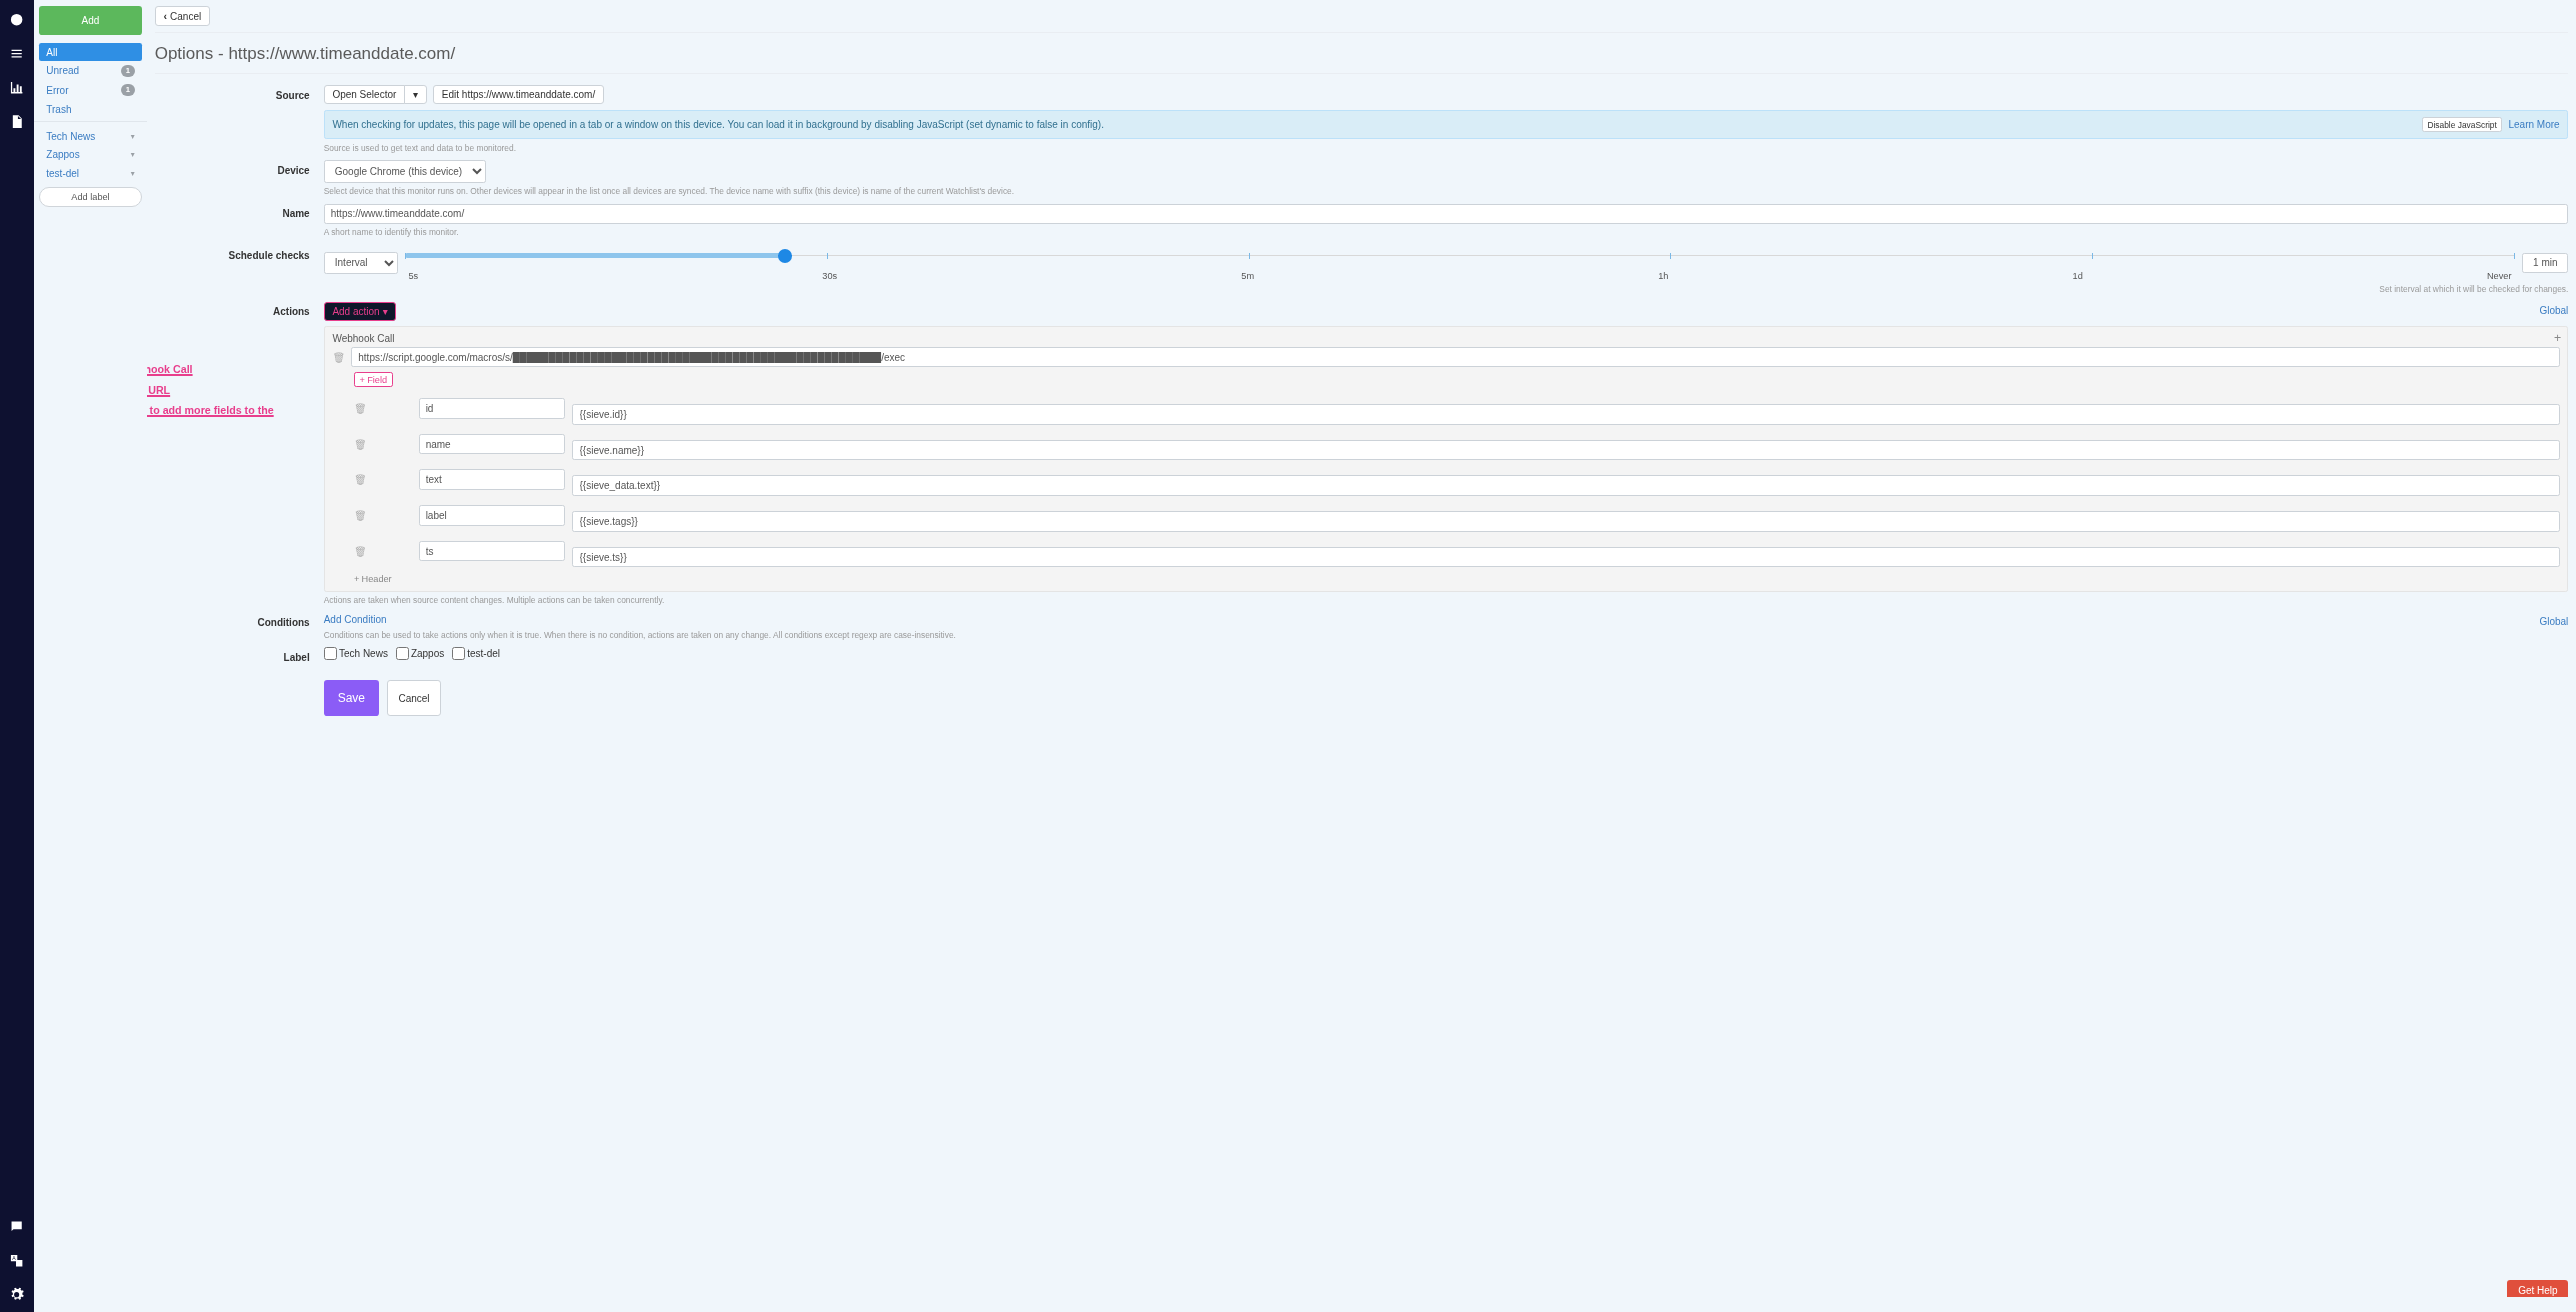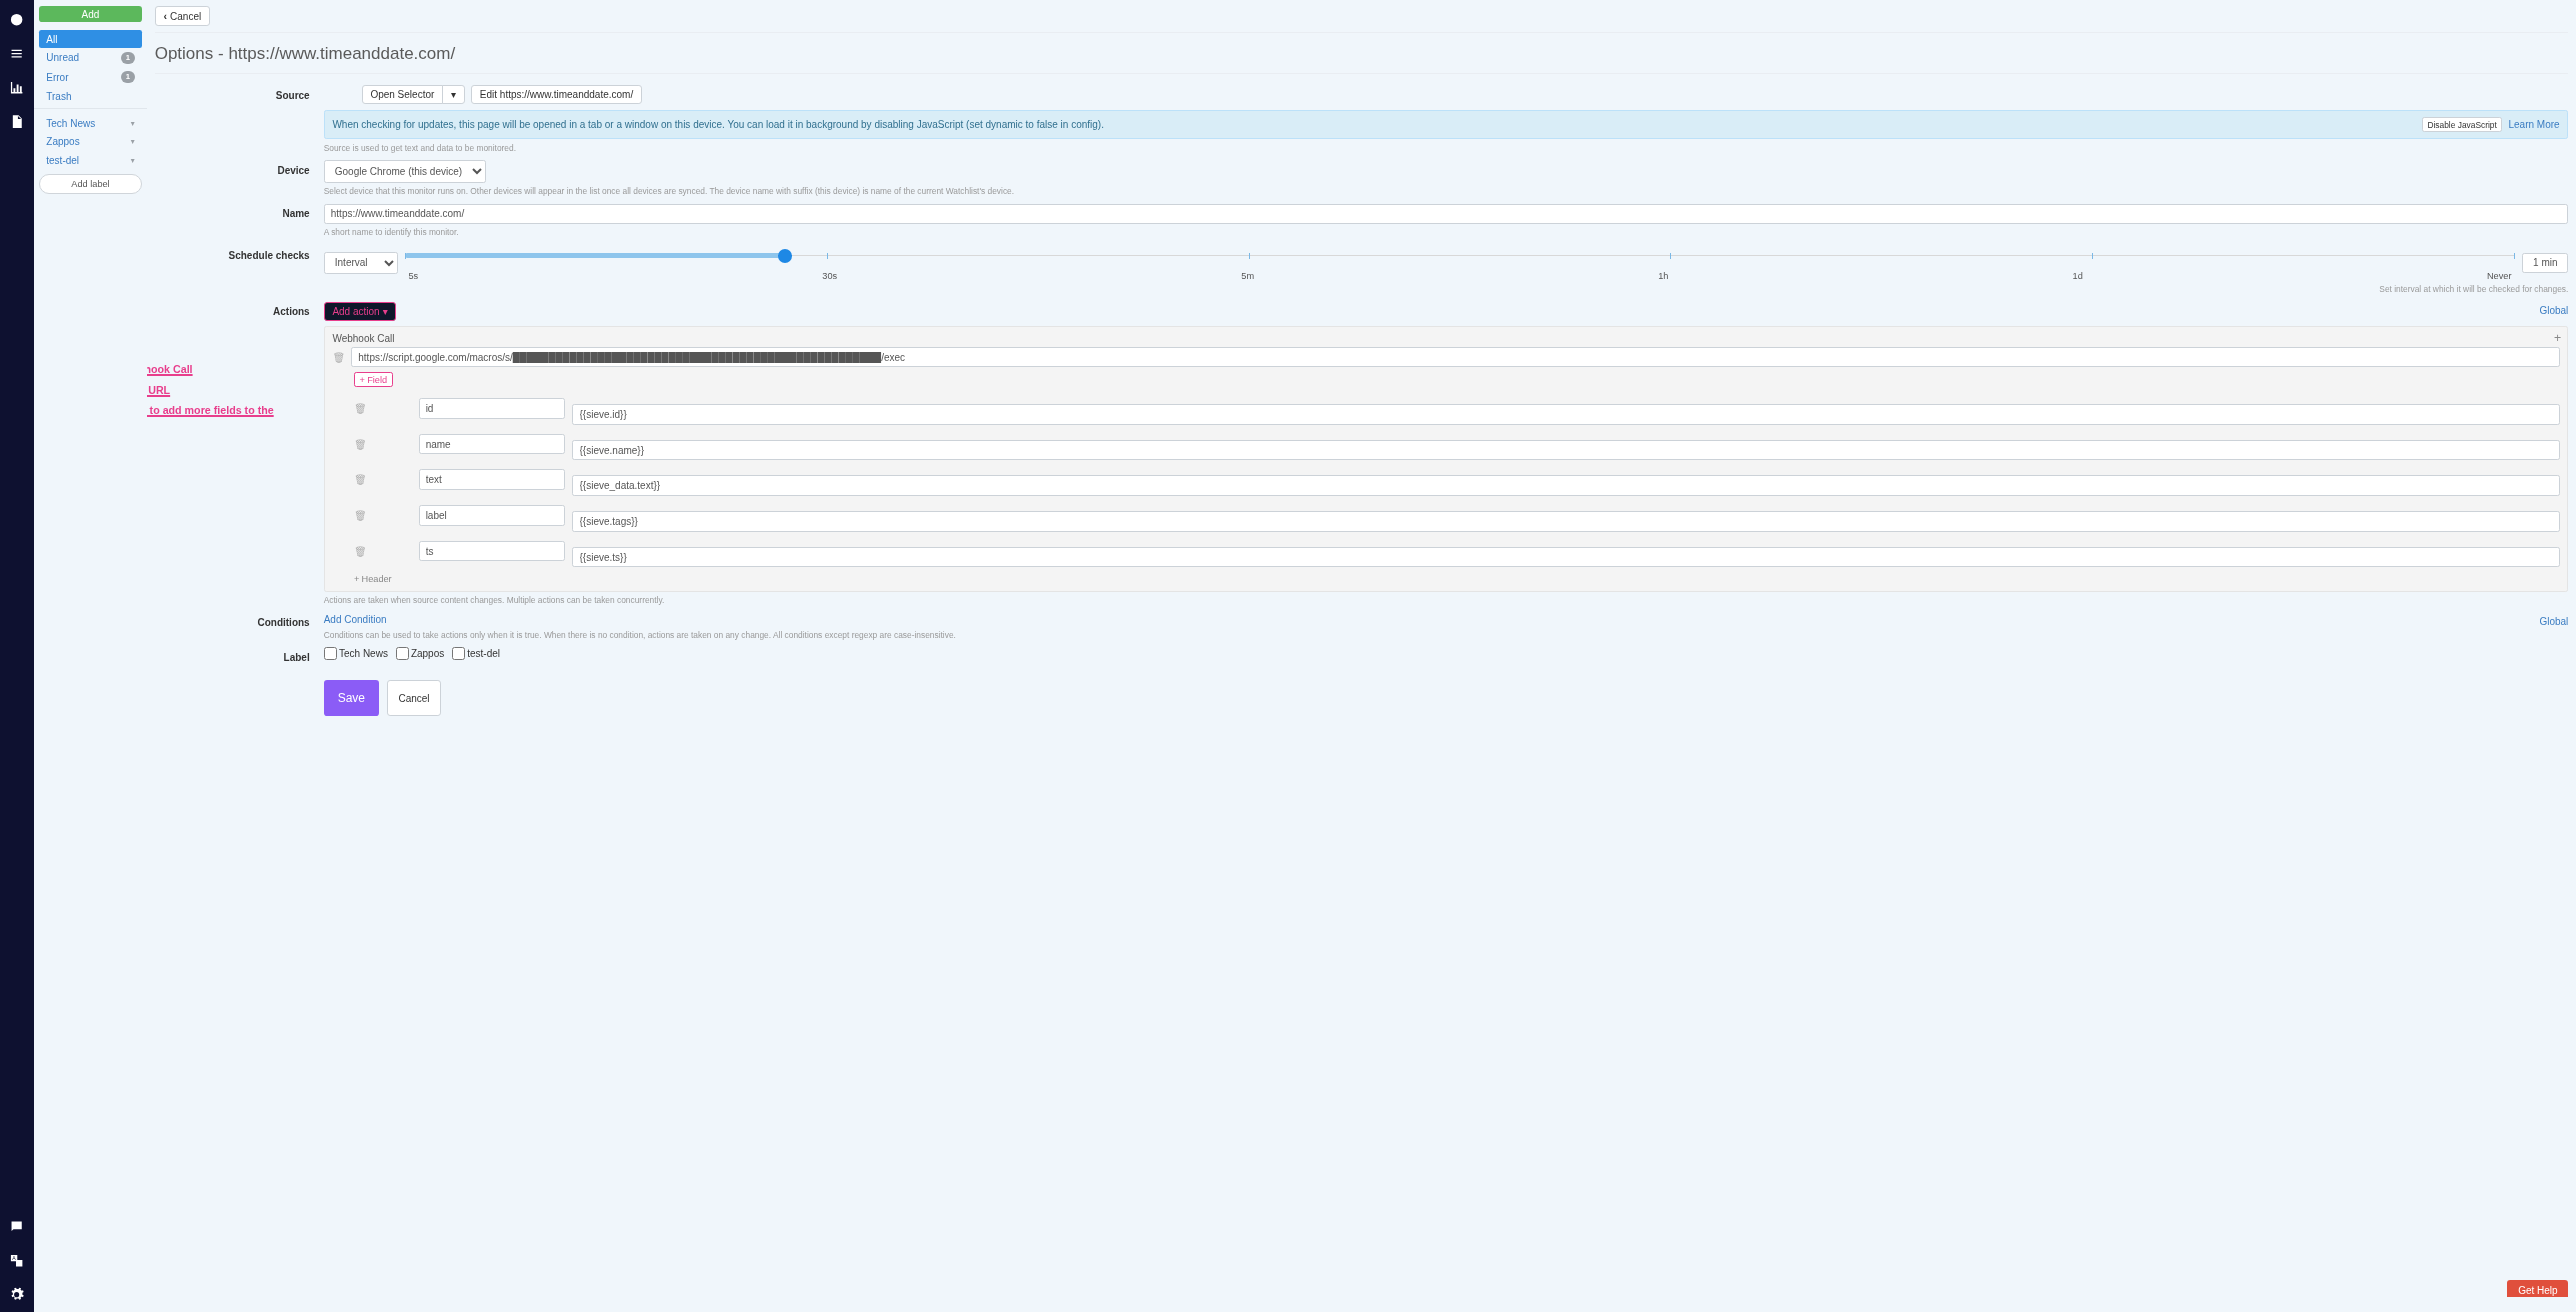--- a/index.html
+++ b/index.html
@@ -3,21 +3,21 @@
 <meta charset="utf-8">
 <style>
 * { margin:0; padding:0; box-sizing:border-box; font-family:-apple-system,BlinkMacSystemFont,"Segoe UI",Helvetica,Arial,sans-serif; }
 html,body { width:100%; height:100%; background:#f0f6fb; overflow:hidden; }
 #app { display:flex; width:100%; height:100%; }
 .nav-rail { width:34px; background:#0e1130; height:100%; display:flex; flex-direction:column; align-items:center; padding-top:3.1px; }
 .nav-spacer { flex:1; }
 .nav-icon { width:34px; height:34px; display:flex; align-items:center; justify-content:center; color:#fff; cursor:pointer; }
 .nav-icon svg { width:15.3px; height:15.3px; fill:#fff; }
 .sidebar { width:113px; background:#f0f6fb; height:100%; padding:6.1px 0 0 0; display:flex; flex-direction:column; }
-.btn-add { margin:0 4.6px 7.7px 4.6px; background:#5cb85c; color:#fff; border:none; border-radius:3.1px; height:16px; font-size:10px; cursor:pointer; font-weight:500; }
+.btn-add { margin:0 4.6px 7.7px 4.6px; background:#5cb85c; color:#fff; border:none; border-radius:3.1px; height:29px; font-size:10px; cursor:pointer; font-weight:500; }
 .folders { list-style:none; padding:0 4.6px; }
 .folders li { display:flex; align-items:center; justify-content:space-between; font-size:10px; padding:3.8px 7.7px; border-radius:2.3px; cursor:pointer; color:#3a7cc2; }
 .folders li.active { background:#2f8fe4; color:#fff; }
 .folders li .badge { background:#9aa0a6; color:#fff; font-size:7.7px; border-radius:6.1px; padding:0.8px 4.6px; min-width:12.3px; text-align:center; line-height:10px; font-weight:600; }
 .labels { list-style:none; padding:4.6px 4.6px 0 4.6px; border-top:0.8px solid #e0e6ec; margin-top:3.1px; }
 .labels li { display:flex; align-items:center; justify-content:space-between; font-size:10px; padding:3.8px 7.7px; color:#3a7cc2; cursor:pointer; }
 .labels li .chev { color:#9aa0a6; font-size:7.7px; }
 .btn-addlabel { margin:4.6px 4.6px 0 4.6px; background:#fff; border:0.8px solid #d0d5da; border-radius:10px; height:20px; font-size:9.2px; cursor:pointer; color:#555; }
 .main { flex:1; height:100%; overflow:auto; padding:0 7.7px 31px 7.7px; position:relative; }
 .topbar { display:flex; align-items:center; padding:6.1px 0; border-bottom:0.8px solid #e9edf2; margin-bottom:4.6px; }
@@ -163,21 +163,21 @@
 
       <div class="annotations">
         <div>1. Add action -&gt; Webhook Call</div>
         <div>2. Enter the Web app URL</div>
         <div>3. Click on "Options" to add more fields to the webhook</div>
       </div>
 
       <div class="row">
         <label>Source</label>
         <div class="field">
-          <div class="btn-group" style="margin-right:3.1px;margin-left:38px;">
+          <div class="btn-group" style="margin-right:3.1px;">
             <button class="btn-white">Open Selector</button>
             <button class="btn-white">
                 <span>▾</span>
               </button>
           </div>
           <button class="btn-white">Edit https://www.timeanddate.com/</button>
           <div class="notice">
             <span style="flex:1;">When checking for updates, this page will be opened in a tab or a window on this device. You can load it in background by disabling JavaScript (set dynamic to false in config).</span>
             <button class="btn-tiny">Disable JavaScript</button>
             <a>Learn More</a>

